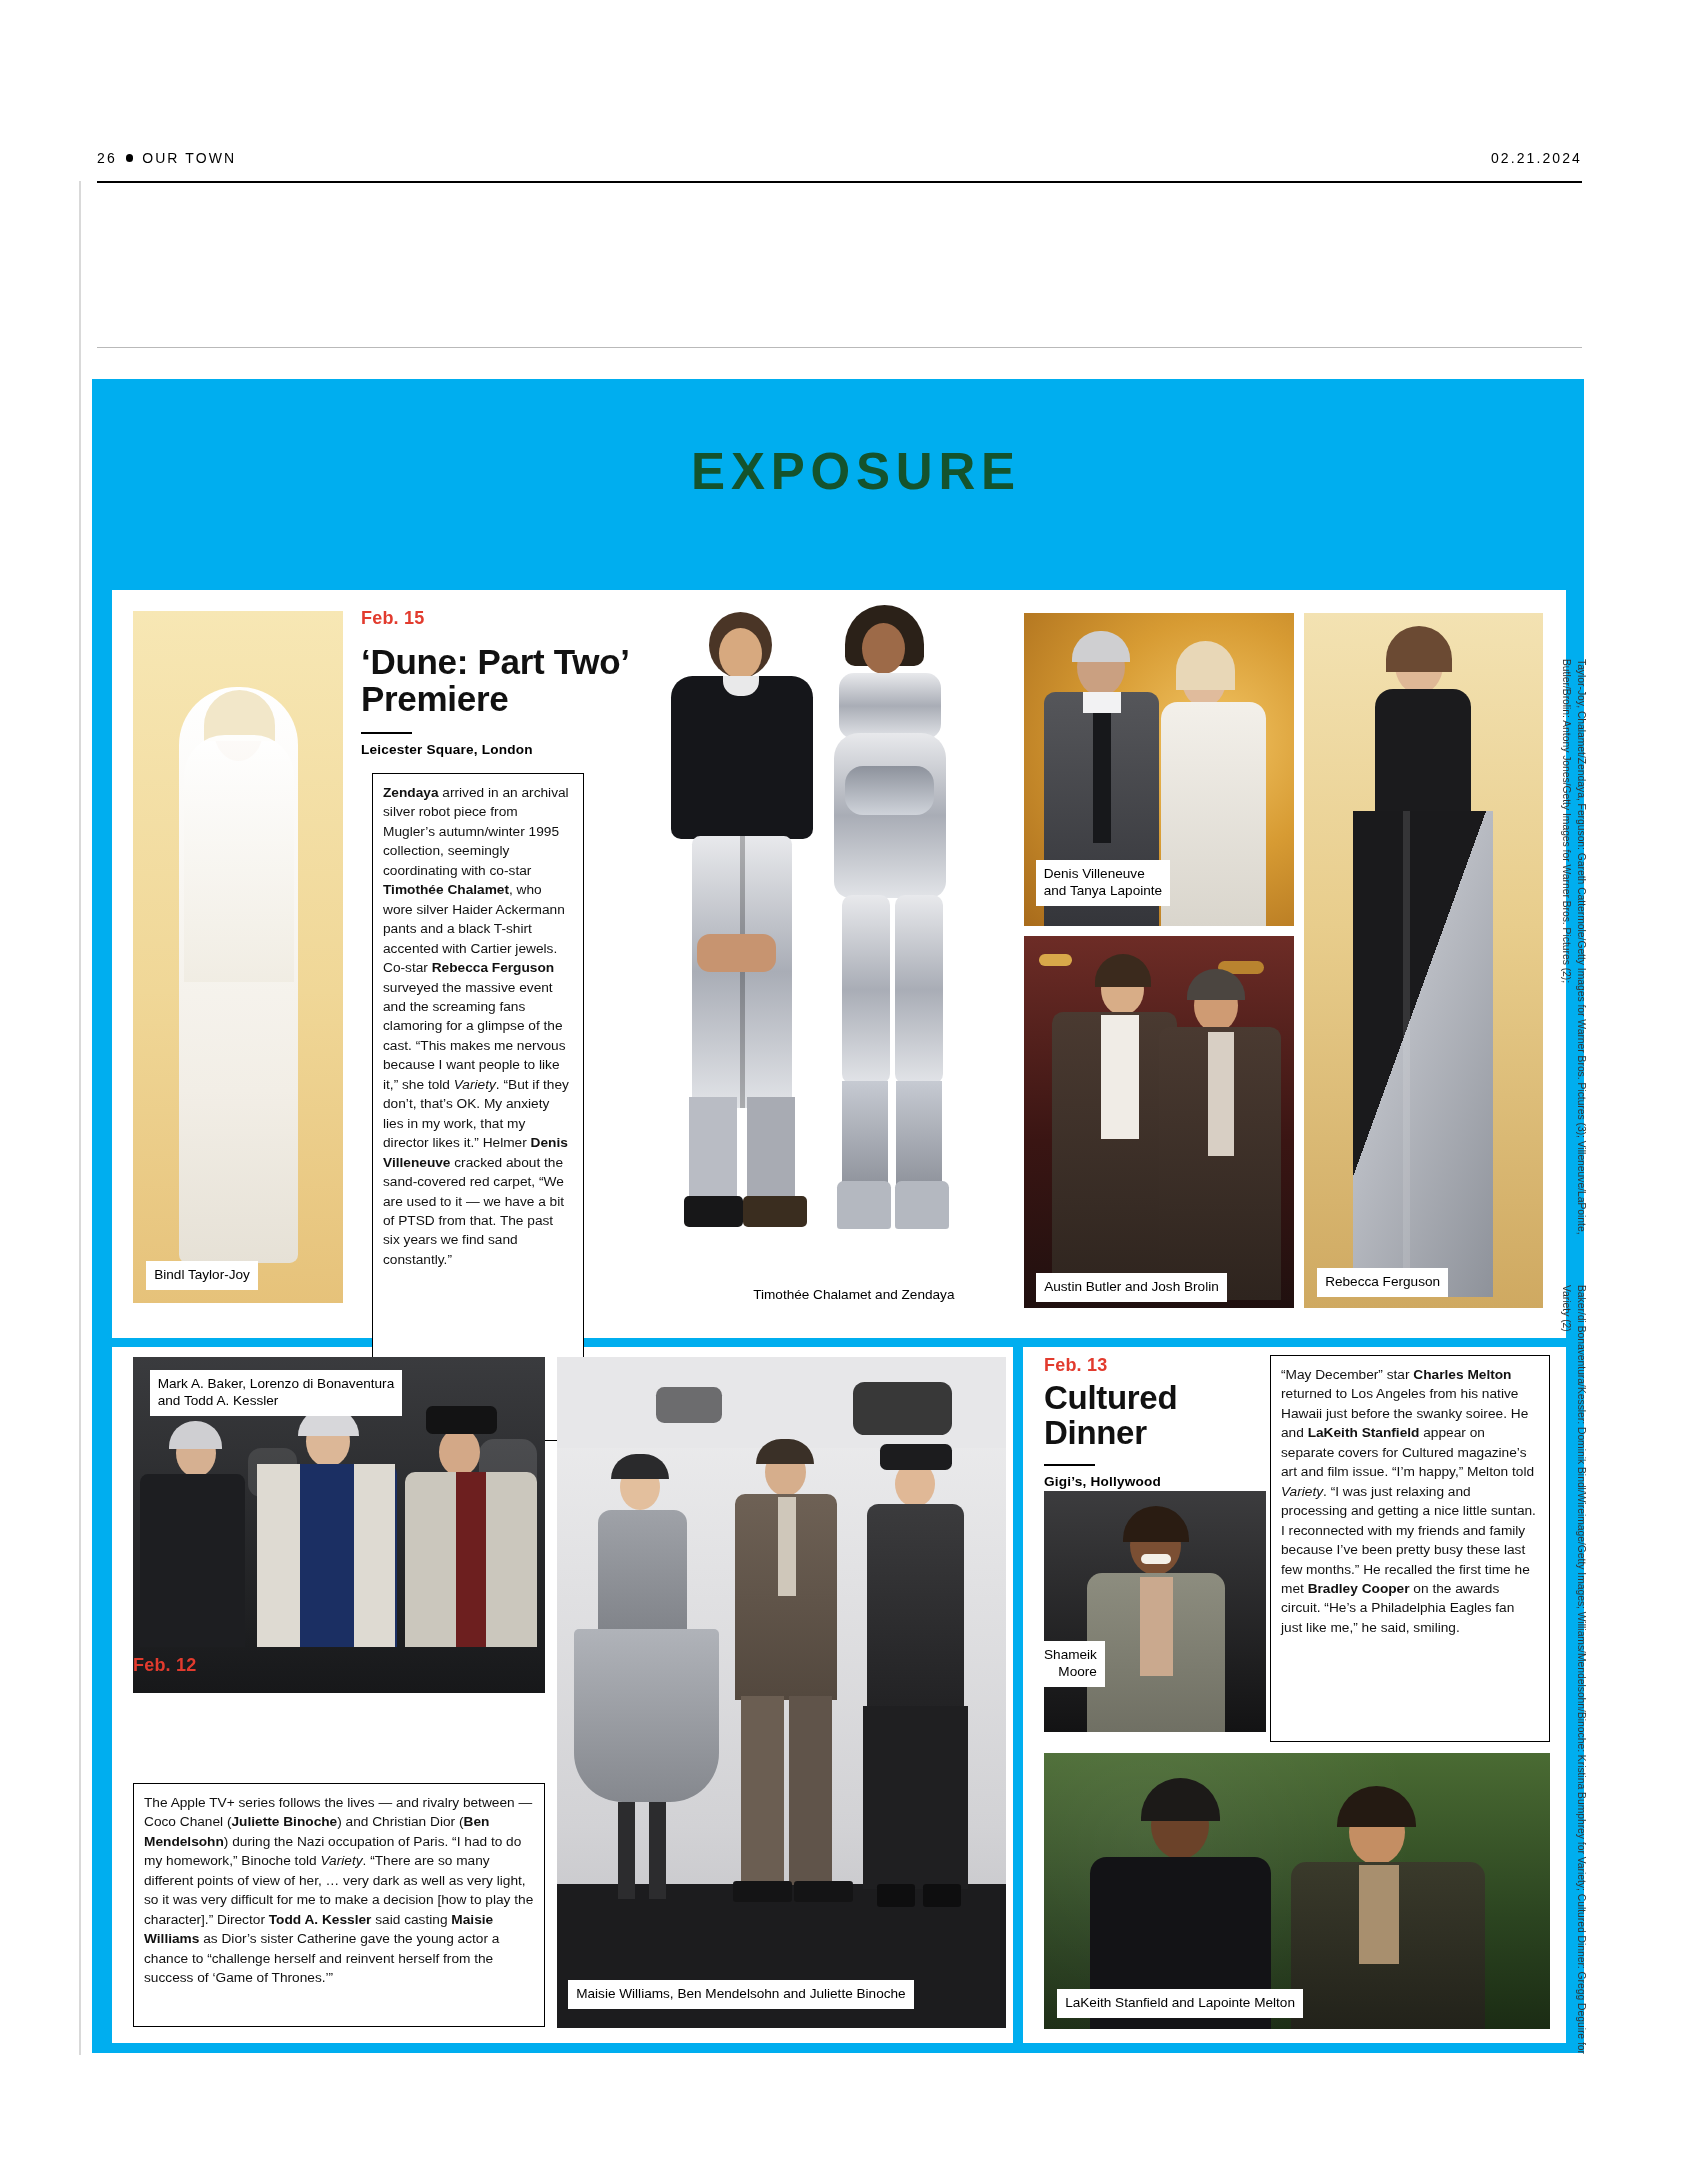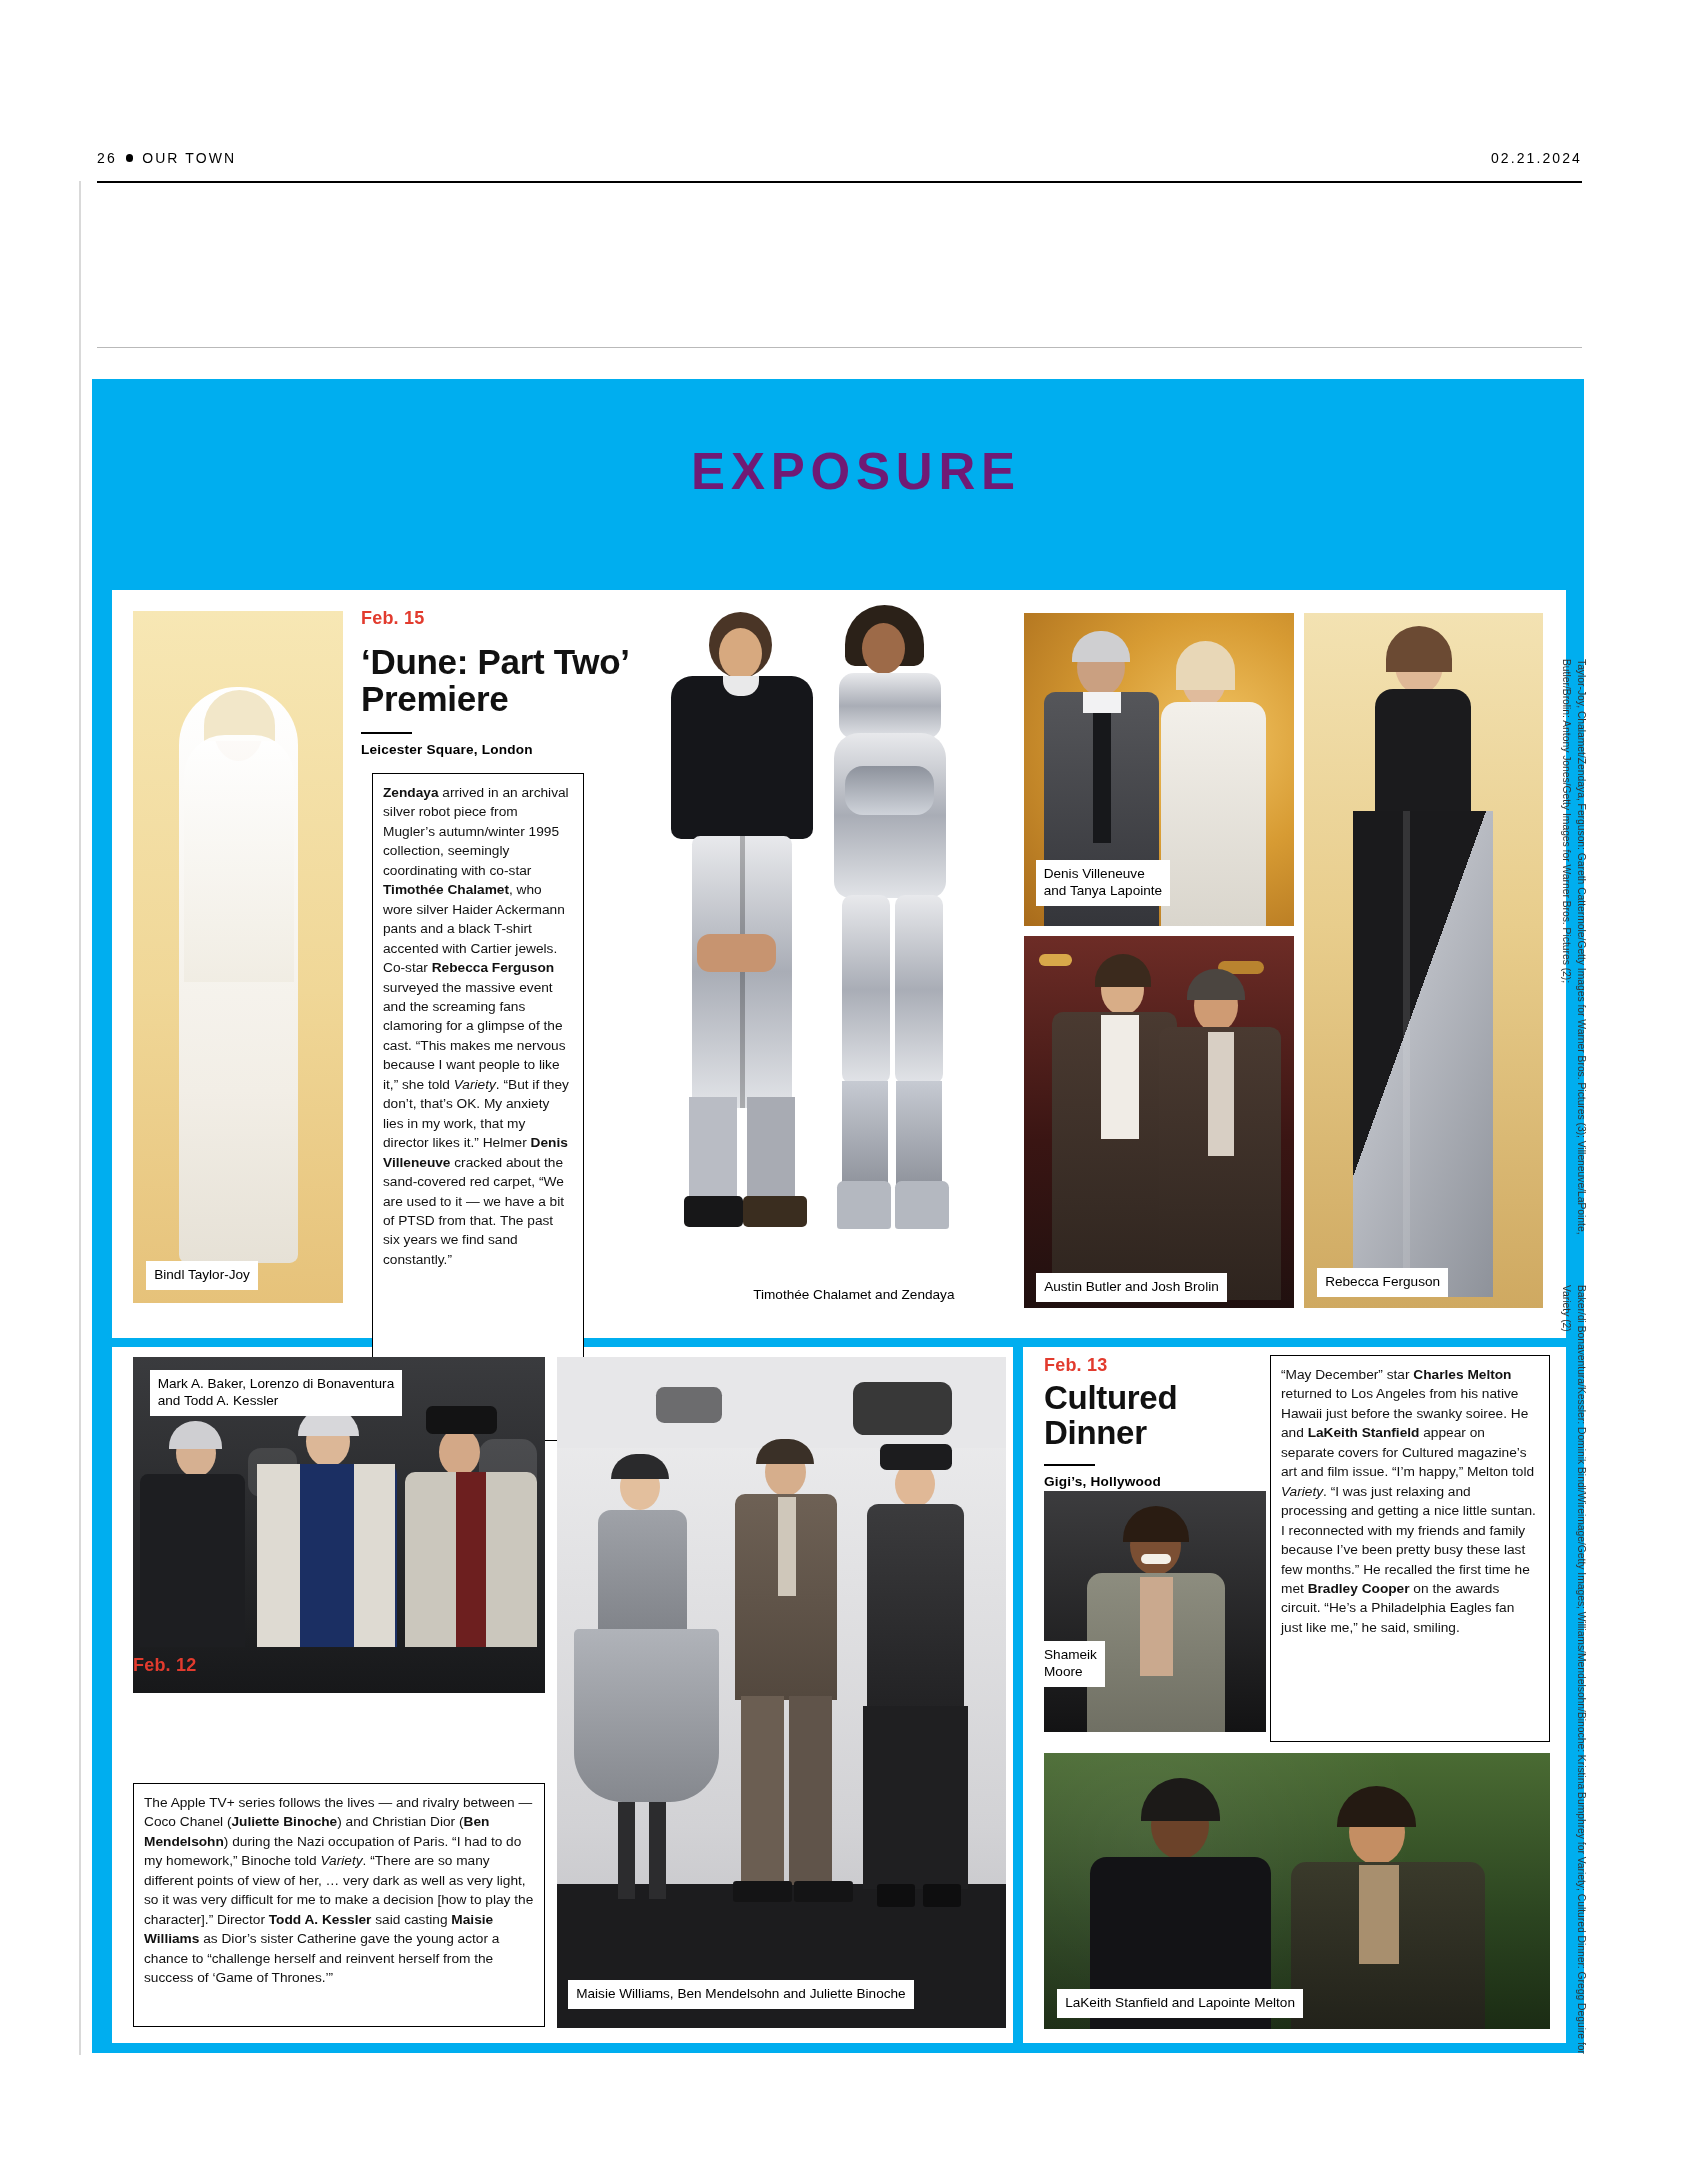--- a/index.html
+++ b/index.html
@@ -57,21 +57,21 @@
     background: #00AEEF;
   }
   .banner h1 {
     margin: 0;
     position: absolute;
     left: 0; right: 0; top: 63px;
     text-align: center;
     font-size: 51px;
     letter-spacing: 5.8px;
     font-weight: 800;
-    color: #701a75;
+    color: #14532d;
     padding-left: 36px;
   }
   
   .bluefield {
     position: absolute;
     left: 92px; top: 583px;
     width: 1492px; height: 1470px;
     background: #00AEEF;
   }
   .whitecard {
@@ -358,21 +358,21 @@
     <div class="hrule-short" style="margin:13px 0 8.2px 0;"></div>
     <div class="venue">Gigi’s,  Hollywood</div>
   </div>
 
   <div class="boxed" style="position:absolute; left:1270px; top:1355px; width:280px; height:387px;">
     <div class="body">
       “May December” star <b>Charles</b> <b>Melton</b> returned to Los Angeles from his native Hawaii just before the swanky soiree. He and <b>LaKeith Stanfield</b> appear on separate covers for Cultured magazine’s art and film issue. “I’m happy,” Melton told <i>Variety</i>. “I was just relaxing and processing and getting a nice little suntan. I reconnected with my friends and family because I’ve been pretty busy these last few months.” He recalled the first time he met <b>Bradley Cooper</b> on the awards circuit. “He’s a Philadelphia Eagles fan just like me,” he said, smiling.
     </div>
   </div>
 
-  <div class="photo" style="left:1044px; top:1491px; width:222px; height:241px; background:#111;">
+  <div class="photo" style="left:1044px; top:1491px; width:222px; height:241px; background:#111;text-align:right;">
     <div class="fig" style="left:0;top:0;right:0;bottom:0;background:linear-gradient(180deg,#3c3c3e 0%,#131314 100%);"></div>
     <div class="fig pill" style="left:86px; top:25px; width:51px; height:59px; background:#7b4f33;"></div>
     <div class="fig" style="left:79px; top:15px; width:66px; height:36px; background:#2a1c12; border-radius:33px 33px 0 0;"></div>
     <div class="fig" style="left:97px; top:63px; width:30px; height:10px; background:#f4f0e8; border-radius:5px;"></div>
     <div class="fig" style="left:43px; top:82px; width:138px; height:169px; background:linear-gradient(180deg,#8d8d7f,#6e6e62); border-radius:15px 15px 0 0;"></div>
     <div class="fig" style="left:96px; top:86px; width:33px; height:99px; background:#caa98e;"></div>
     <div class="cap" style="left:-8.2px; top:150px; white-space:pre-line;">Shameik
 Moore</div>
   </div>
 

